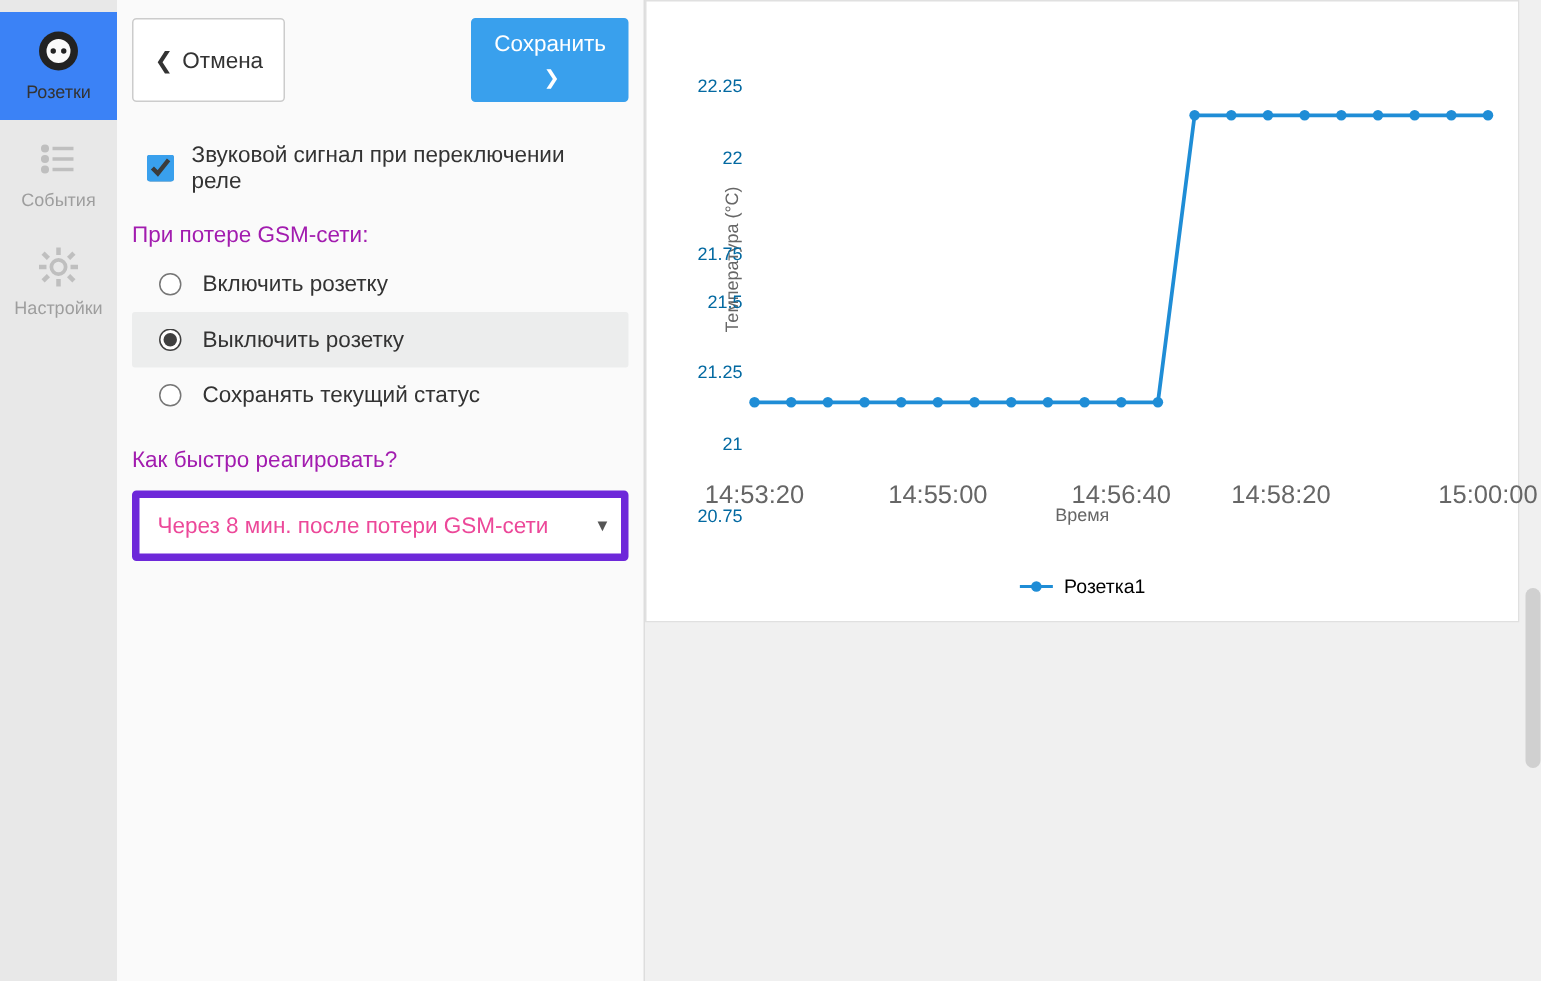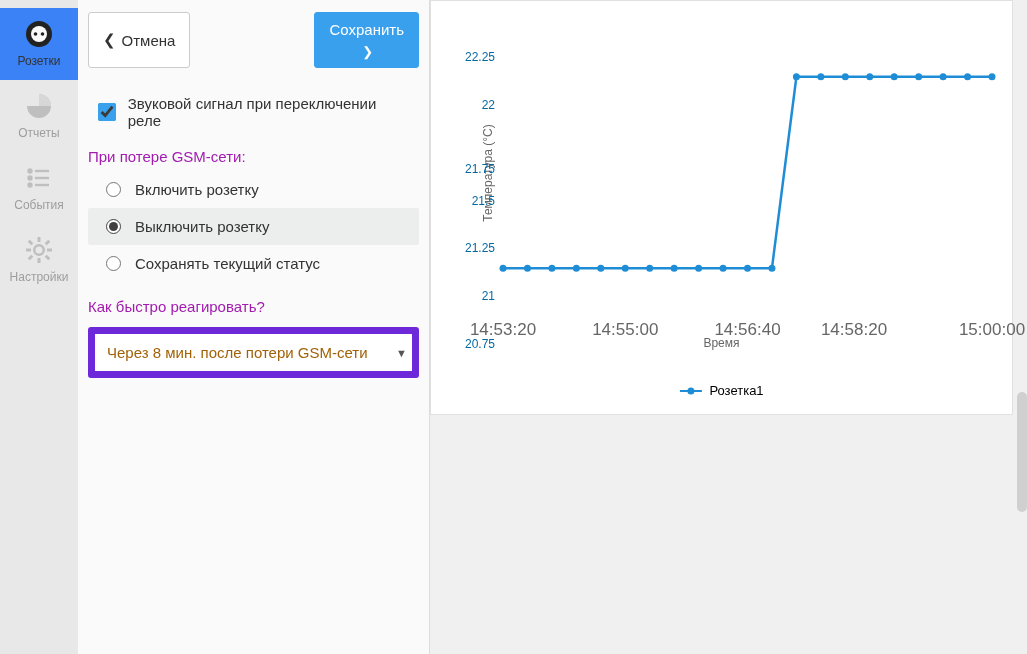--- a/index.html
+++ b/index.html
@@ -23,21 +23,21 @@
 
   .row { display: flex; align-items: center; padding: 9px 12px; font-size: 15px; color: #333; }
   .check-row input[type=checkbox] { width: 18px; height: 18px; accent-color: #39a0ed; margin-right: 12px; }
   .sect-label { padding: 10px 2px 6px 2px; font-size: 15px; color: #a21caf; }
   .radio-row { padding: 10px 12px 10px 18px; }
   .radio-row.selected { background: #eceded; border-radius: 2px; }
   .radio-row input[type=radio] { width: 15px; height: 15px; margin-right: 14px; accent-color: #404040; }
   .radio-group { padding: 0 2px; }
 
   .select-wrap { margin: 6px 2px 0; position: relative; }
-  .select { width: 100%; background: #fff; border: 7px solid #6d28d9; border-radius: 3px; padding: 10px 32px 10px 12px; font-size: 15px; color: #a16207; cursor: pointer; }
+  .select { width: 100%; background: #fff; border: 5px solid #6d28d9; border-radius: 3px; padding: 10px 32px 10px 12px; font-size: 15px; color: #ec4899; cursor: pointer; }
   .select-caret { position: absolute; right: 12px; top: 50%; transform: translateY(-50%); font-size: 11px; color: #555; pointer-events: none; }
 
   
   .chart-panel { flex: 1; background: #f0f0f0; padding: 0 14px 14px 0; }
   .chart-card { background: #fff; border: 1px solid #e0e0e0; width: 100%; height: 415px; position: relative; }
   .plot-area { position: absolute; left: 72px; top: 28px; right: 20px; bottom: 98px; }
   .y-axis { position: absolute; left: 0; top: 28px; bottom: 98px; width: 72px; }
   .y-tick { position: absolute; right: 8px; font-size: 12px; color: #0369a1; transform: translateY(-50%); }
   .y-label { position: absolute; left: 8px; top: 50%; transform: translateY(-50%) rotate(-90deg); transform-origin: center; font-size: 12px; color: #666; white-space: nowrap; }
   .x-axis { position: absolute; left: 72px; right: 20px; bottom: 62px; height: 36px; }
@@ -62,29 +62,20 @@
     <div class="sb-item active">
       <span class="sb-icon">
         <svg width="32" height="32" viewBox="0 0 32 32">
             <circle cx="16" cy="16" r="13" fill="#222"></circle>
             <circle cx="16" cy="16" r="8" fill="#fafafa"></circle>
             <circle cx="12.5" cy="16" r="1.8" fill="#222"></circle>
             <circle cx="19.5" cy="16" r="1.8" fill="#222"></circle>
           </svg>
       </span>
       <span class="sb-label">Розетки</span>
-    </div>
-    <div class="sb-item">
-      <span class="sb-icon">
-        <svg width="28" height="28" viewBox="0 0 28 28">
-            <path d="M14 2 A12 12 0 1 1 2 14 L14 14 Z" fill="#bfbfbf"></path>
-            <path d="M14 2 A12 12 0 0 1 26 14 L14 14 Z" fill="#d7d7d7"></path>
-          </svg>
-      </span>
-      <span class="sb-label">Отчеты</span>
     </div>
     <div class="sb-item">
       <span class="sb-icon">
         <svg width="28" height="28" viewBox="0 0 28 28" stroke="#bfbfbf" stroke-width="2.4">
             <circle cx="5" cy="7" r="1.5" fill="#bfbfbf"></circle>
             <line x1="10" y1="7" x2="24" y2="7"></line>
             <circle cx="5" cy="14" r="1.5" fill="#bfbfbf"></circle>
             <line x1="10" y1="14" x2="24" y2="14"></line>
             <circle cx="5" cy="21" r="1.5" fill="#bfbfbf"></circle>
             <line x1="10" y1="21" x2="24" y2="21"></line>

